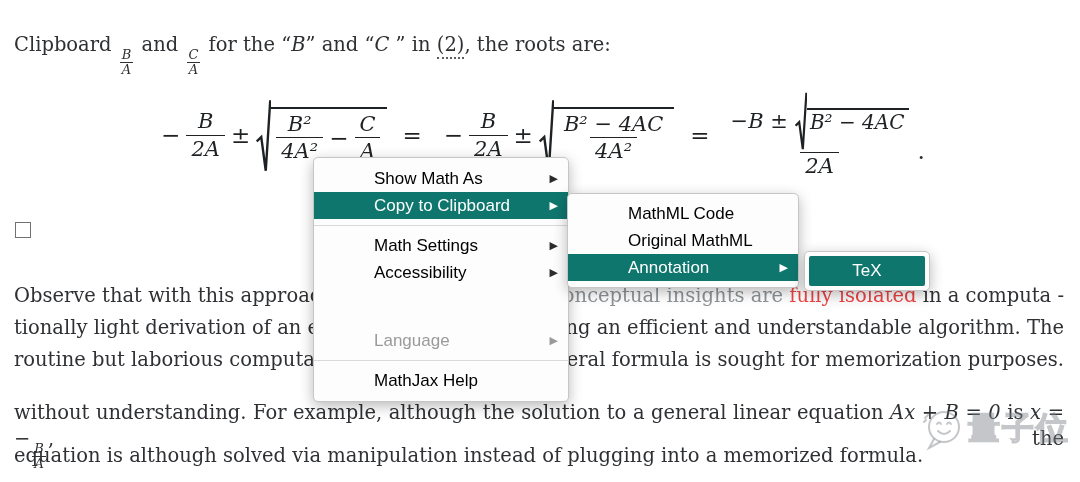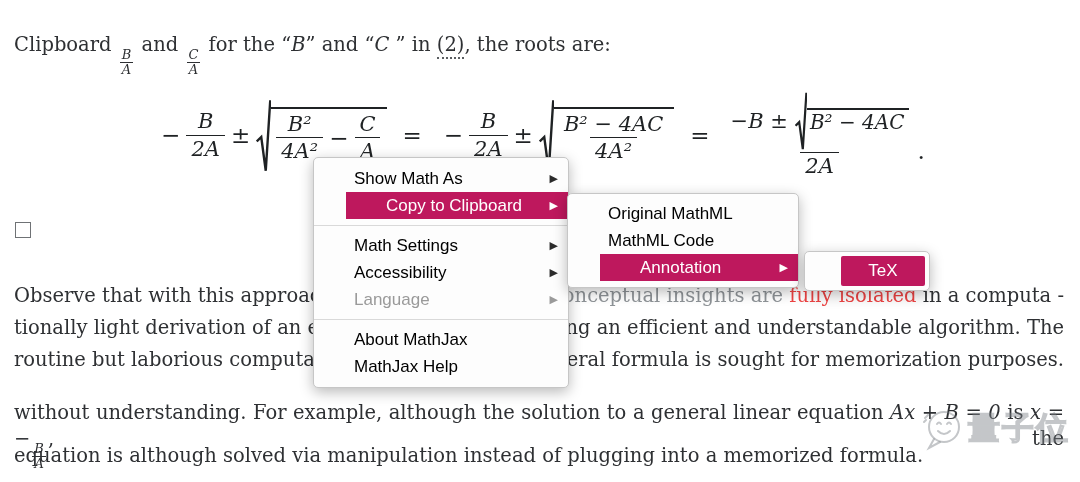--- a/index.html
+++ b/index.html
@@ -46,26 +46,26 @@
   .eqperiod { align-self:flex-end; margin:0 0 12px 4px; font-style:normal; }
 
   
   #missing-glyph { position:absolute; left:15px; top:222px; width:16px; height:16px;
                    border:1.6px solid #6f7275; background:#fff; }
 
   
   .menu { position:absolute; background:#fdfdfd; border:1px solid #c6c6c6;
           border-radius:5px; box-shadow:0 4px 14px rgba(0,0,0,0.28);
           font-family:"Liberation Sans", sans-serif; font-size:17px; color:#000; }
-  .mrow { position:relative; height:27px; line-height:27px; padding-left:40px;
+  .mrow { position:relative; height:27px; line-height:27px; padding-left:60px;
           white-space:nowrap; cursor:default; }
   .mrow .arrow { position:absolute; right:10px; top:0; font-size:11px; color:#2b2b2b; }
-  .mrow.hl { background:#be185d; color:#ffffff;margin-left:32px; }
+  .mrow.hl { background:#0f766e; color:#ffffff; }
   .mrow.hl .arrow { color:#ffffff; }
-  .mrow.disabled { color:#9a9a9a; }
+  .mrow.disabled { color:#9a9a9a;margin-top:41px; }
   .mrow.disabled .arrow { color:#9a9a9a; }
   .msep { border-top:1px solid #d9d9d9; margin:6px 0; }
 
   #main-menu { left:313px; top:157px; width:256px; padding:7px 0; z-index:10; }
   #sub-menu  { left:567px; top:193px; width:232px; padding:6px 0; z-index:11; }
   #tex-menu  { left:804px; top:251px; width:126px; padding:4px; z-index:12; }
   #tex-menu .mrow { height:30px; line-height:30px; padding:0; text-align:center;
                     border-radius:2px; }
 
   
@@ -187,27 +187,26 @@
   </div>
 
   <div class="menu" id="main-menu">
     <div class="mrow"><span>Show Math As</span><span class="arrow">▶</span></div>
     <div class="mrow hl"><span>Copy to Clipboard</span><span class="arrow">▶</span></div>
     <div class="msep"></div>
     <div class="mrow"><span>Math Settings</span><span class="arrow">▶</span></div>
     <div class="mrow"><span>Accessibility</span><span class="arrow">▶</span></div>
     <div class="mrow disabled"><span>Language</span><span class="arrow">▶</span></div>
     <div class="msep"></div>
-    <div class="mrow"><span>About MathJax</span></div>
     <div class="mrow"><span>MathJax Help</span></div>
   </div>
 
   <div class="menu" id="sub-menu">
+    <div class="mrow"><span>MathML Code</span></div>
     <div class="mrow"><span>Original MathML</span></div>
-    <div class="mrow"><span>MathML Code</span></div>
     <div class="mrow hl"><span>Annotation</span><span class="arrow">▶</span></div>
   </div>
 
   <div class="menu" id="tex-menu">
     <div class="mrow hl"><span>TeX</span></div>
   </div>
 
 </div>
 
 </body></html>

